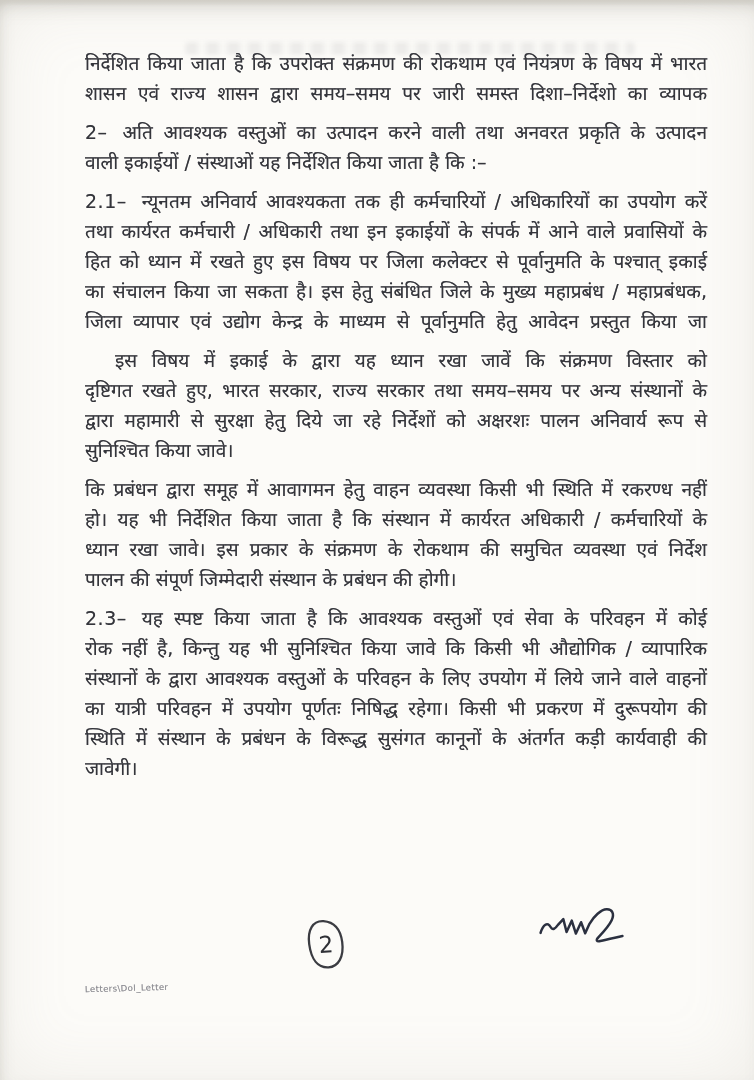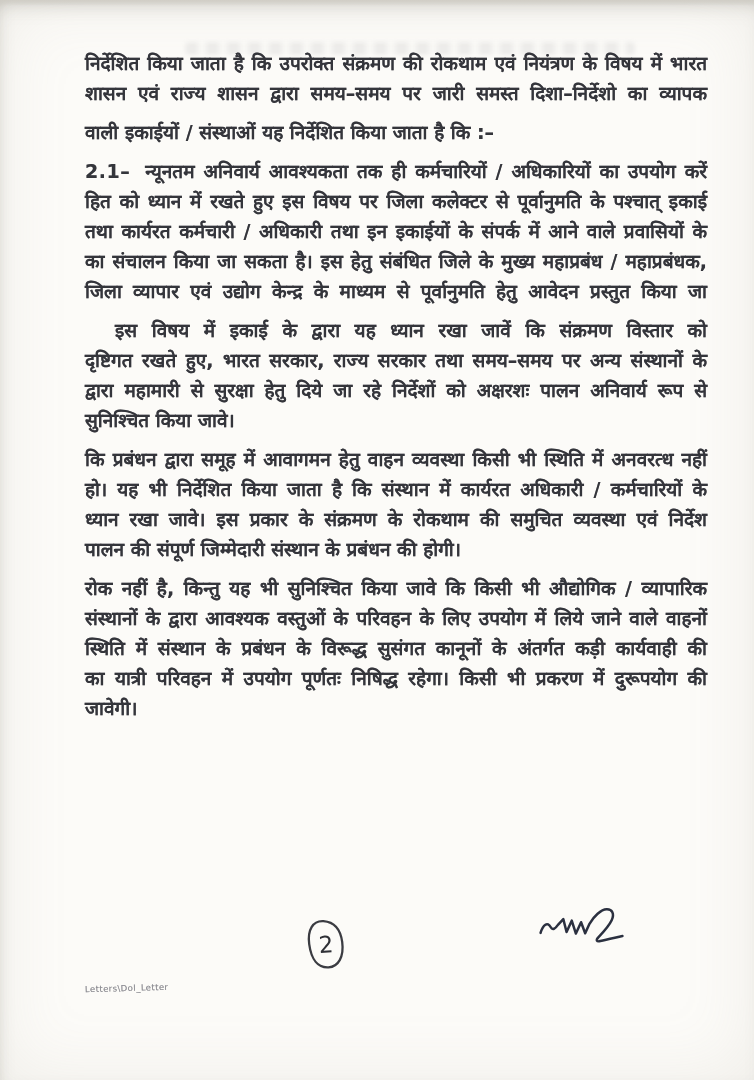--- a/index.html
+++ b/index.html
@@ -47,21 +47,20 @@
     font-size: 19px;
     line-height: 30px;
     text-shadow: 0 0 0.5px rgba(70,70,78,0.55);
   }
   .para { margin: 0 0 9px 0; }
   .line {
     text-align: justify;
     text-align-last: justify;
     white-space: normal;
     min-height: 30px;
-    font-weight: bold;
   }
   .line.last { text-align-last: left; }
   .line.indent-first { text-indent: 30px; }
   .para-number { letter-spacing: 0.5px; }
   .num-gap { display: inline-block; width: 15px; }
   .pageno-wrap {
     position: absolute;
     left: 303px;
     top: 916px;
     width: 46px;
@@ -96,46 +95,48 @@
 
   <div class="top-edge"></div>
   <div class="ghost-line"></div>
 
   <div class="doc-body" id="doc-body">
       <div class="para">
         <div class="line">निर्देशित किया जाता है कि उपरोक्त संक्रमण की रोकथाम एवं नियंत्रण के विषय में भारत</div>
         <div class="line">शासन एवं राज्य शासन द्वारा समय–समय पर जारी समस्त दिशा–निर्देशो का व्यापक</div>
       </div>
       <div class="para">
+        <div class="line"><span class="para-number">2–</span><span class="num-gap"></span>अति आवश्यक वस्तुओं का उत्पादन करने वाली तथा अनवरत प्रकृति के उत्पादन</div>
         <div class="line last">वाली इकाईयों / संस्थाओं यह निर्देशित किया जाता है कि :–</div>
       </div>
       <div class="para">
         <div class="line"><span class="para-number">2.1–</span><span class="num-gap"></span>न्यूनतम अनिवार्य आवश्यकता तक ही कर्मचारियों / अधिकारियों का उपयोग करें</div>
+        <div class="line">तथा कार्यरत कर्मचारी / अधिकारी तथा इन इकाईयों के संपर्क में आने वाले प्रवासियों के</div>
         <div class="line">हित को ध्यान में रखते हुए इस विषय पर जिला कलेक्टर से पूर्वानुमति के पश्चात् इकाई</div>
-        <div class="line">तथा कार्यरत कर्मचारी / अधिकारी तथा इन इकाईयों के संपर्क में आने वाले प्रवासियों के</div>
         <div class="line">का संचालन किया जा सकता है। इस हेतु संबंधित जिले के मुख्य महाप्रबंध / महाप्रबंधक,</div>
         <div class="line">जिला व्यापार एवं उद्योग केन्द्र के माध्यम से पूर्वानुमति हेतु आवेदन प्रस्तुत किया जा</div>
       </div>
       <div class="para">
         <div class="line indent-first">इस विषय में इकाई के द्वारा यह ध्यान रखा जावें कि संक्रमण विस्तार को</div>
         <div class="line">दृष्टिगत रखते हुए, भारत सरकार, राज्य सरकार तथा समय–समय पर अन्य संस्थानों के</div>
         <div class="line">द्वारा महामारी से सुरक्षा हेतु दिये जा रहे निर्देशों को अक्षरशः पालन अनिवार्य रूप से</div>
         <div class="line last">सुनिश्चित किया जावे।</div>
       </div>
       <div class="para">
-        <div class="line">कि प्रबंधन द्वारा समूह में आवागमन हेतु वाहन व्यवस्था किसी भी स्थिति में अनवरत्ध नहीं</div>
+        <div class="line">कि प्रबंधन द्वारा समूह में आवागमन हेतु वाहन व्यवस्था किसी भी स्थिति में रकरण्ध नहीं</div>
         <div class="line">हो। यह भी निर्देशित किया जाता है कि संस्थान में कार्यरत अधिकारी / कर्मचारियों के</div>
         <div class="line">ध्यान रखा जावे। इस प्रकार के संक्रमण के रोकथाम की समुचित व्यवस्था एवं निर्देश</div>
         <div class="line last">पालन की संपूर्ण जिम्मेदारी संस्थान के प्रबंधन की होगी।</div>
       </div>
       <div class="para">
+        <div class="line"><span class="para-number">2.3–</span><span class="num-gap"></span>यह स्पष्ट किया जाता है कि आवश्यक वस्तुओं एवं सेवा के परिवहन में कोई</div>
         <div class="line">रोक नहीं है, किन्तु यह भी सुनिश्चित किया जावे कि किसी भी औद्योगिक / व्यापारिक</div>
         <div class="line">संस्थानों के द्वारा आवश्यक वस्तुओं के परिवहन के लिए उपयोग में लिये जाने वाले वाहनों</div>
+        <div class="line">का यात्री परिवहन में उपयोग पूर्णतः निषिद्ध रहेगा। किसी भी प्रकरण में दुरूपयोग की</div>
         <div class="line">स्थिति में संस्थान के प्रबंधन के विरूद्ध सुसंगत कानूनों के अंतर्गत कड़ी कार्यवाही की</div>
-        <div class="line">का यात्री परिवहन में उपयोग पूर्णतः निषिद्ध रहेगा। किसी भी प्रकरण में दुरूपयोग की</div>
         <div class="line last">जावेगी।</div>
       </div>
     </div>
 
   <div class="pageno-wrap">
     <svg viewBox="0 0 48 58" xmlns="http://www.w3.org/2000/svg">
       <path d="M23,5 C12,3.5 5.5,13 6.5,28 C7.5,44 14,53.5 25,53.5 C35,53.5 42,44 41,28 C40,13 33,6.5 23,5 Z" fill="none" stroke="#3b3c42" stroke-width="2.4" stroke-linecap="round"></path>
       <text x="24" y="38" text-anchor="middle" font-family="DejaVu Sans, sans-serif" font-size="24" fill="#2f3036">2</text>
     </svg>
   </div>

